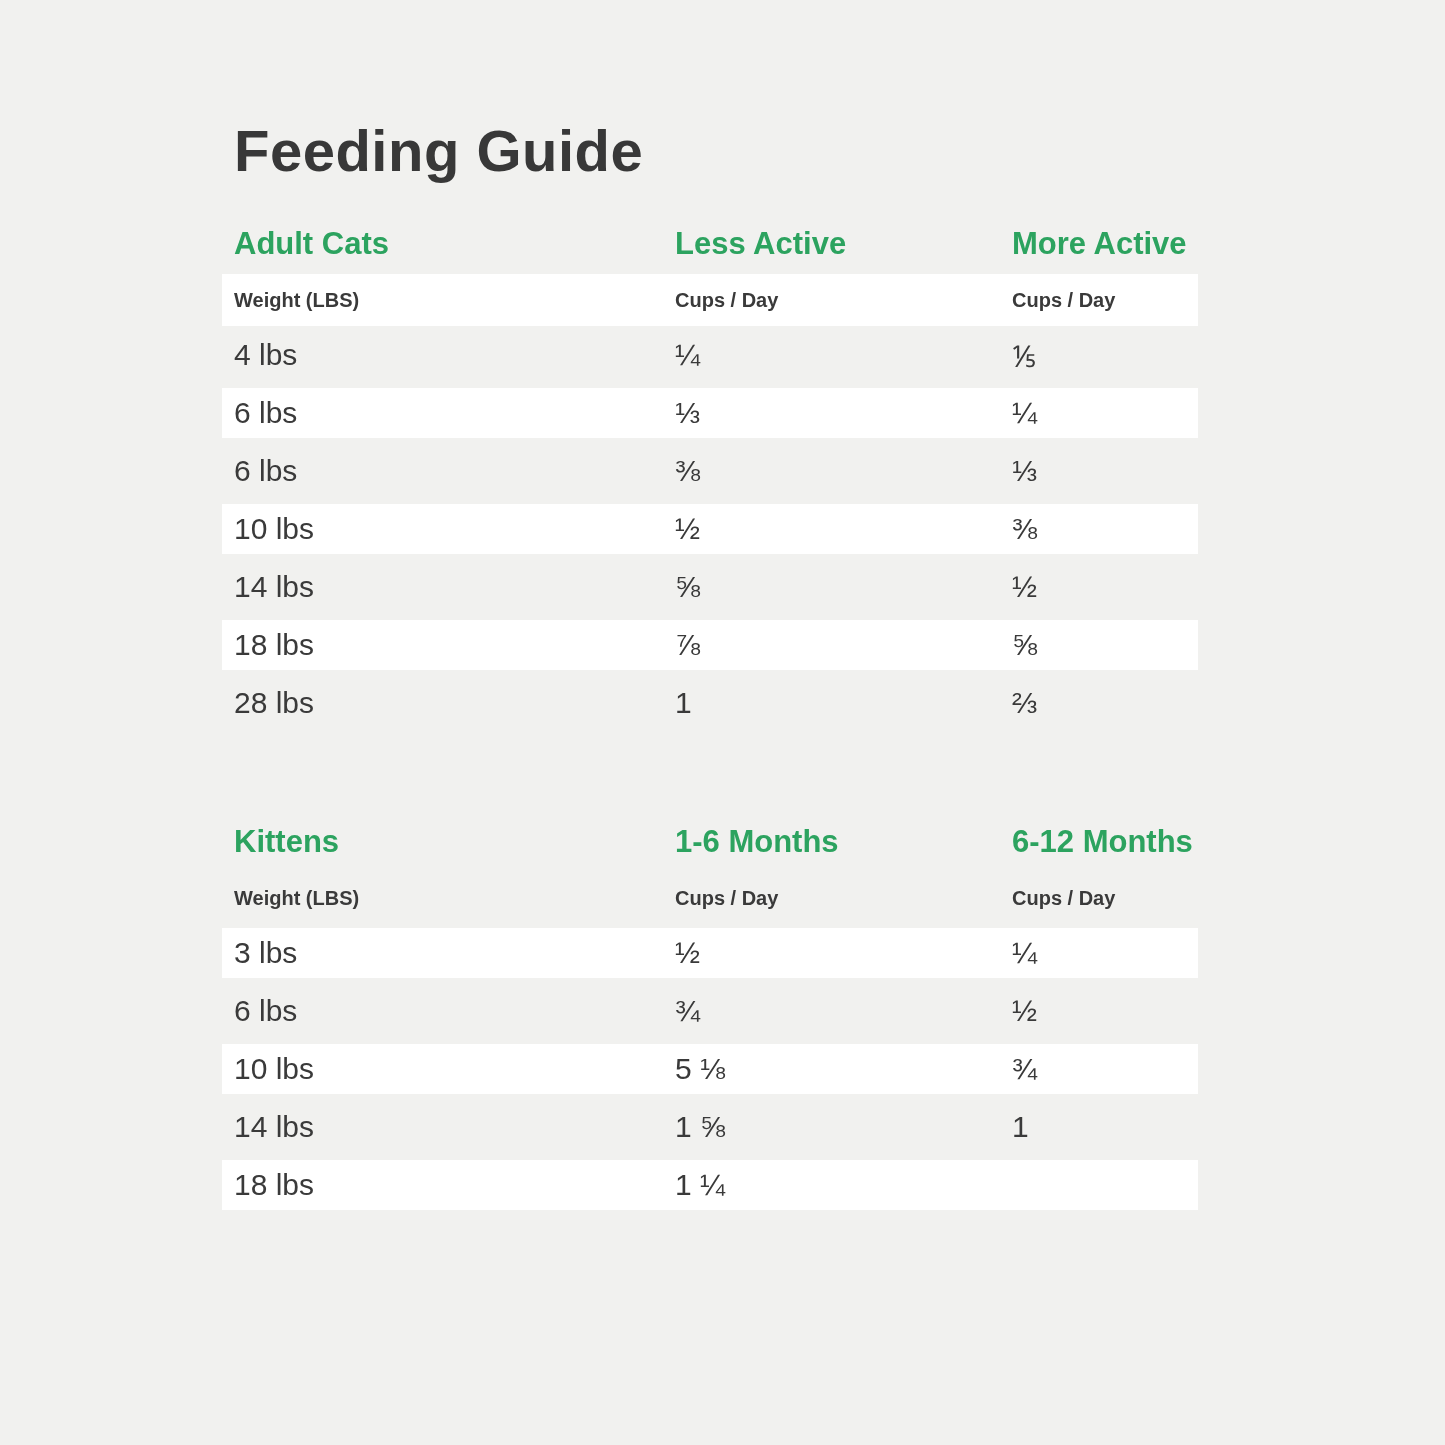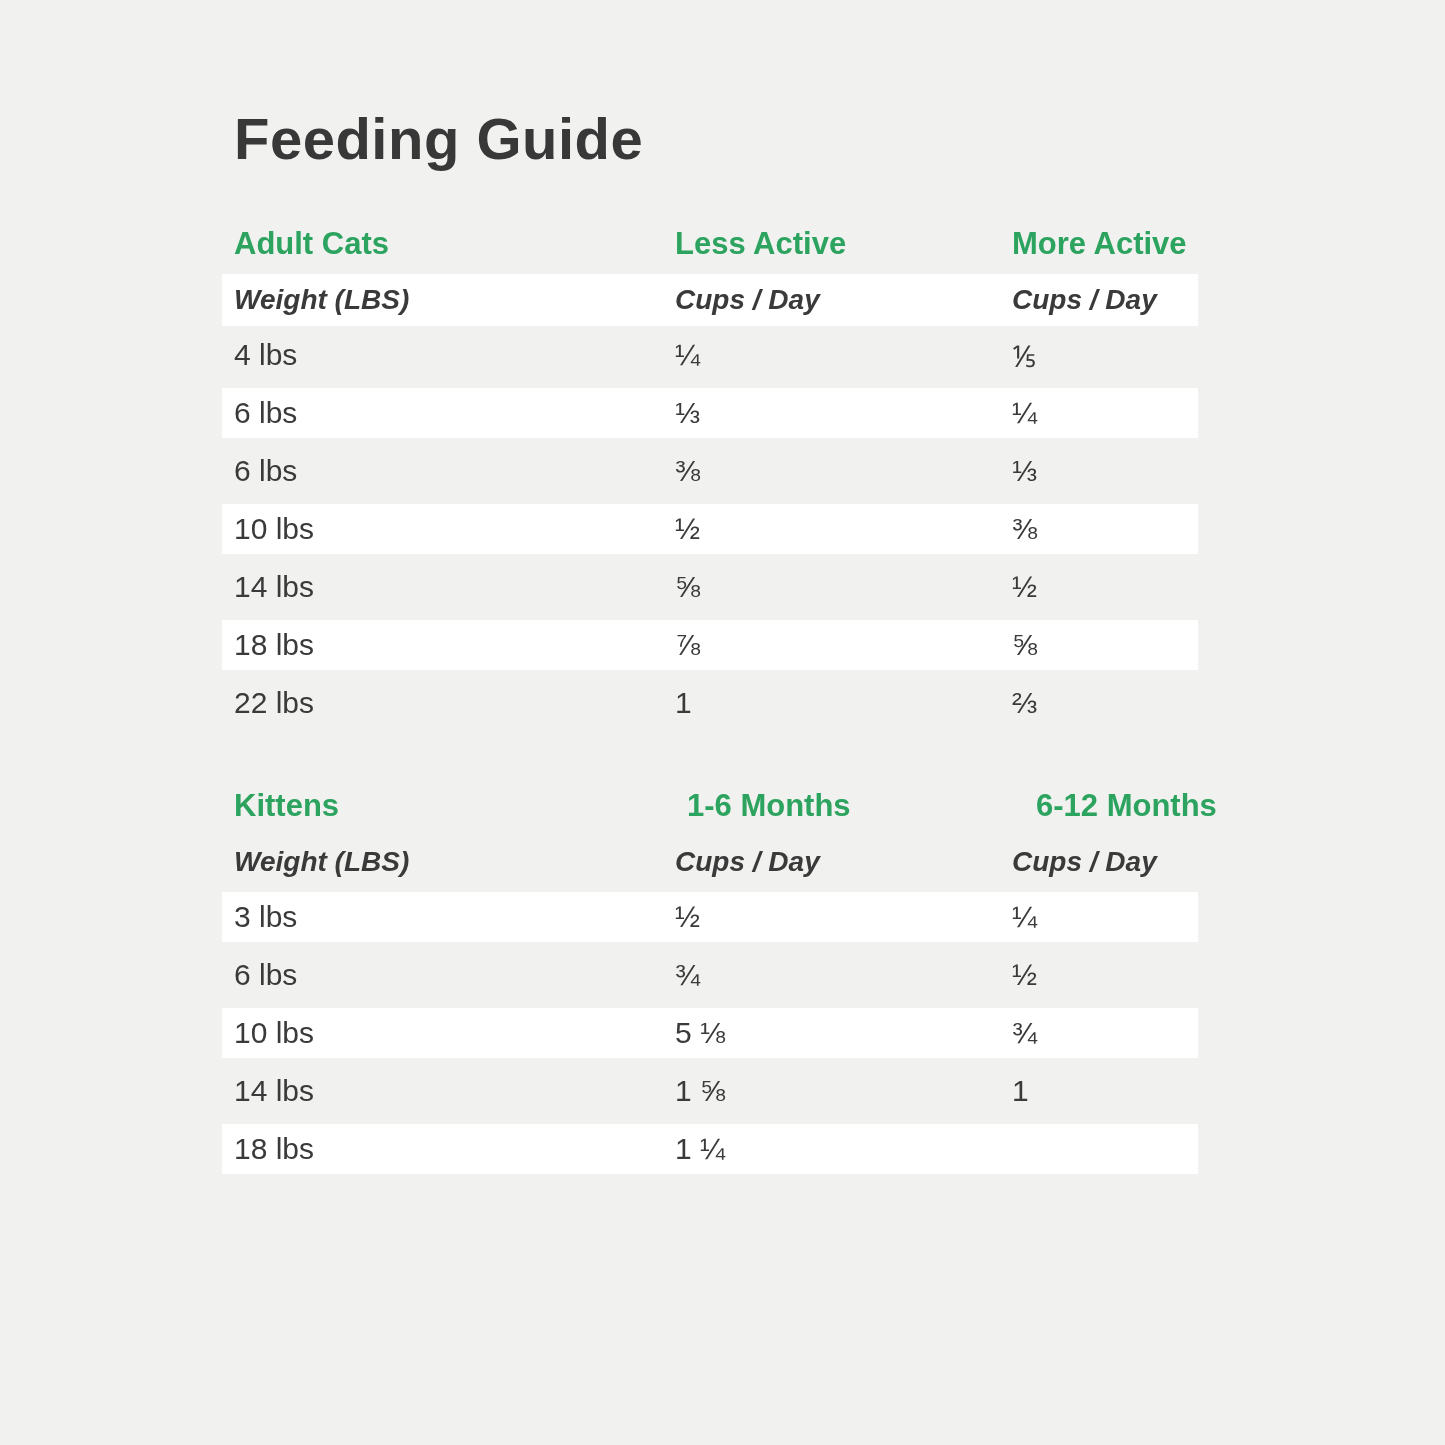--- a/index.html
+++ b/index.html
@@ -16,21 +16,21 @@
     font-family:"Liberation Sans", sans-serif;
     color:var(--dark);
   }
   .canvas{
     position:relative;
     width:1445px;height:1445px;
     overflow:hidden;
   }
   h1.title{
     position:absolute;
-    left:234px;top:110px;
+    left:234px;top:122px;
     margin:0;
     font-size:58px;
     line-height:1;
     font-weight:bold;
     letter-spacing:0.5px;
     color:var(--title);
   }
   .tables{
     position:absolute;
     left:222px;top:188px;
@@ -53,41 +53,39 @@
   }
   .section-row .cell{
     font-weight:bold;
     font-size:31px;
     color:var(--green);
   }
   .header-row{
     height:52px;
     margin-top:8px;
     font-weight:bold;
-    font-size:28px;
+    font-size:20px;
     color:var(--dark);
-    font-style:italic;
   }
   .header-row.striped{
     background:var(--row-white);
   }
   .data-row{
     height:58px;
     font-size:30px;
     color:var(--dark);
   }
   .data-row.white{
     background:var(--row-white);
     background-clip:content-box;
     padding-top:4px;
     padding-bottom:4px;
   }
   .table-kittens .section-row{
-    margin-top:52px;
-    gap:12px;
+    margin-top:88px;
   }
 </style>
 </head>
 <body>
 
 <div class="canvas">
   <h1 class="title">Feeding Guide</h1>
   <div class="tables" id="tables-root">
       <section class="feed-table table-adult-cats">
     <div class="row section-row">
@@ -131,21 +129,21 @@
     <div class="cell">½</div>
   </div>
 
   <div class="row data-row white">
     <div class="cell">18 lbs</div>
     <div class="cell">⅞</div>
     <div class="cell">⅝</div>
   </div>
 
   <div class="row data-row">
-    <div class="cell">22 lbs</div>
+    <div class="cell">28 lbs</div>
     <div class="cell">1</div>
     <div class="cell">⅔</div>
   </div>
 </div>
   </section>
       <section class="feed-table table-kittens">
     <div class="row section-row">
       <div class="cell">Kittens</div>
       <div class="cell">1-6 Months</div>
       <div class="cell">6-12 Months</div>

